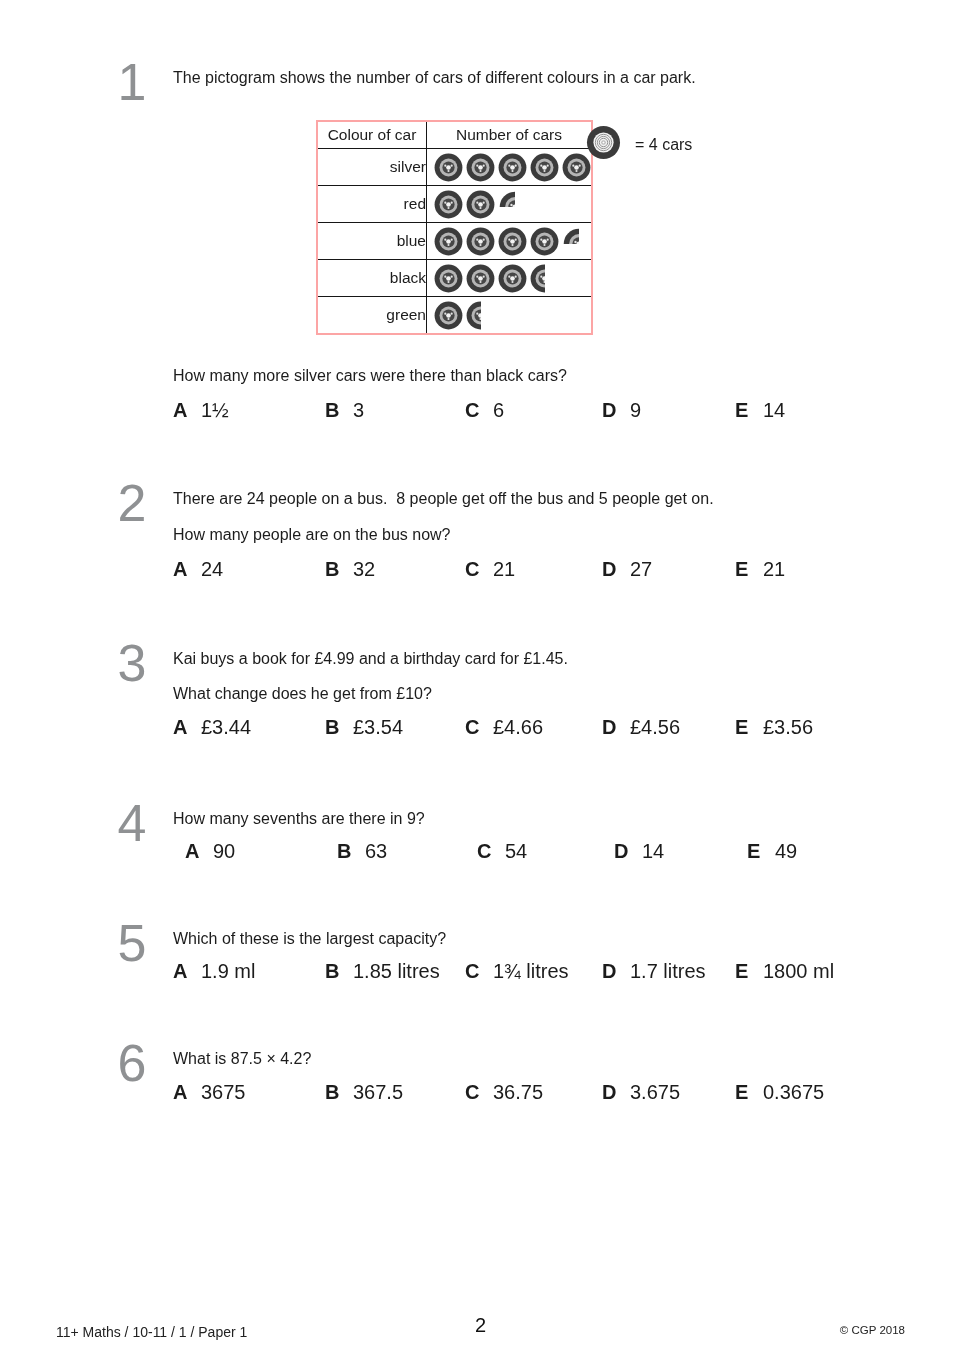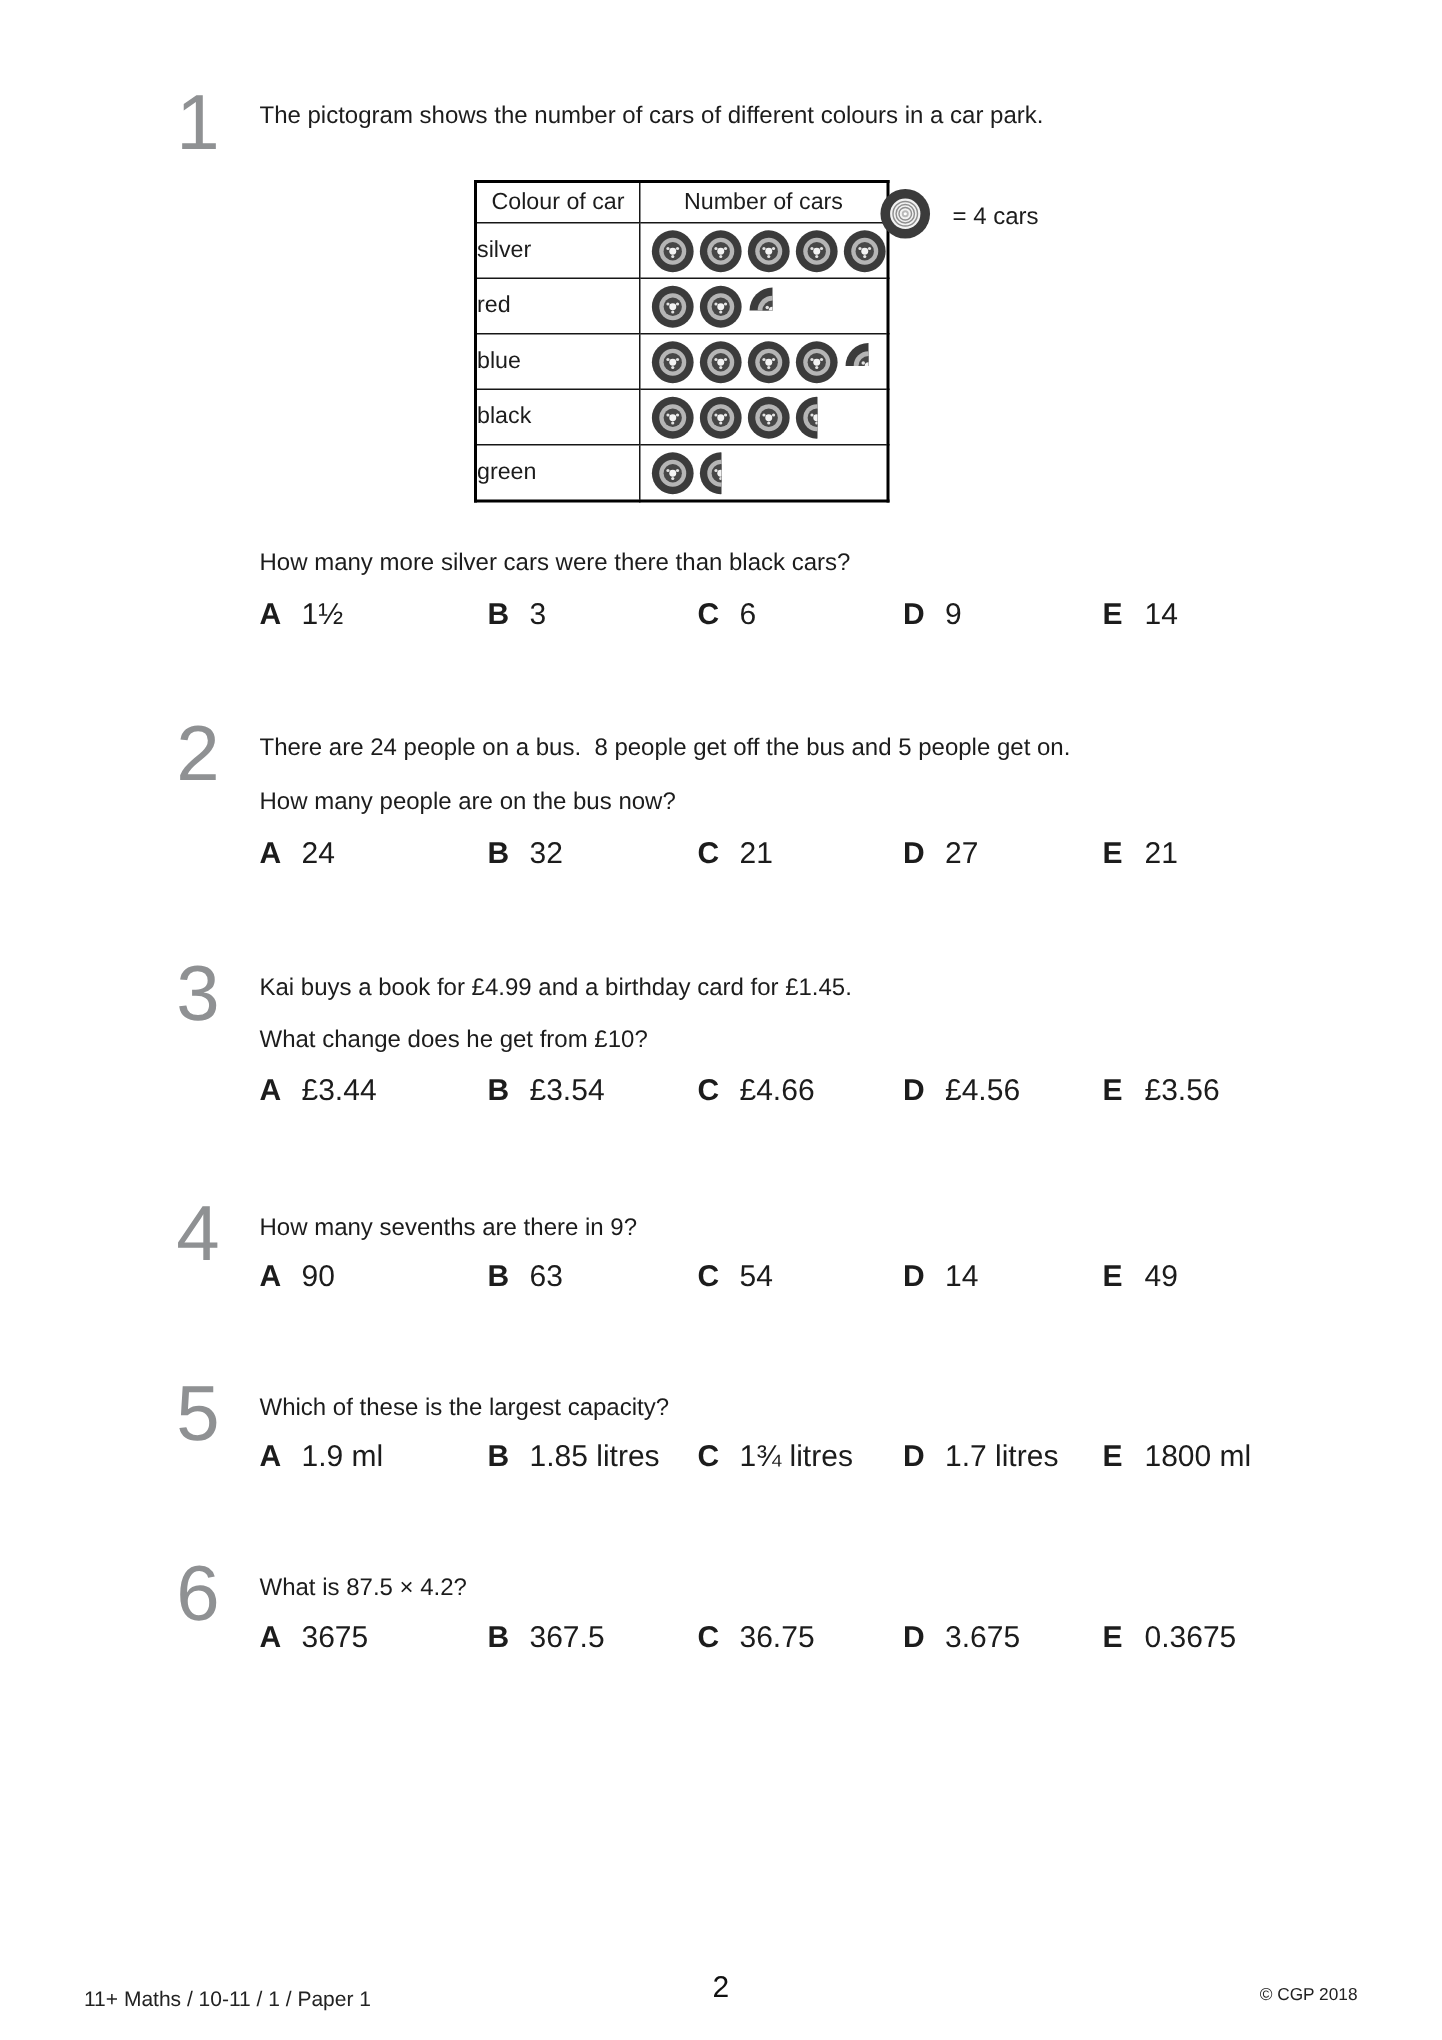--- a/index.html
+++ b/index.html
@@ -20,28 +20,28 @@
     position:absolute;left:173px;display:flex;align-items:baseline;
     font-size:20px;white-space:nowrap;
   }
   .opt{display:inline-block;}
   .optletter{font-weight:700;display:inline-block;width:28px;}
   .optval{font-weight:400;}
 
   
   table.pictogram{
     position:absolute;left:316px;top:120px;border-collapse:collapse;
-    border:2px solid #000000;
+    border:2px solid #fca5a5;
   }
   table.pictogram th,table.pictogram td{
     border:1.5px solid #161616;padding:0;font-weight:400;
   }
   th.h1{width:108px;height:26px;font-size:15.5px;text-align:center;}
   th.h2{width:164px;height:26px;font-size:15.5px;text-align:center;}
-  td.colour-cell{height:36px;text-align:left;font-size:15.5px;}
+  td.colour-cell{height:36px;text-align:right;font-size:15.5px;}
   td.symbols-cell{height:36px;vertical-align:middle;}
   .symwrap{display:flex;align-items:center;gap:3px;padding-left:7px;height:36px;}
   .w-quarter{align-self:flex-start;margin-top:4px;}
 
   
   .legend{position:absolute;left:586px;top:125px;display:flex;align-items:center;gap:14px;}
   .legend-label{font-size:16px;}
 
   
   .footer-left{position:absolute;left:56px;top:1324px;font-size:14px;color:#222;}
@@ -311,21 +311,21 @@
     <span class="opt" style="width: 152px;"><b class="optletter">A</b><span class="optval">£3.44</span></span>
     <span class="opt" style="width: 140px;"><b class="optletter">B</b><span class="optval">£3.54</span></span>
     <span class="opt" style="width: 137px;"><b class="optletter">C</b><span class="optval">£4.66</span></span>
     <span class="opt" style="width: 133px;"><b class="optletter">D</b><span class="optval">£4.56</span></span>
     <span class="opt"><b class="optletter">E</b><span class="optval">£3.56</span></span>
   </div>
 
 <div class="qnum" style="top:801px">4</div>
 <div class="prompt" style="top:809px">How many sevenths are there in 9?</div>
 <div class="options-row" style="top:840px">
-    <span class="opt" style="width: 152px;"><b class="optletter">A</b><span class="optval">90</span></span>
+    <span class="opt" style="width: 152px; margin-left: 12px;"><b class="optletter">A</b><span class="optval">90</span></span>
     <span class="opt" style="width: 140px;"><b class="optletter">B</b><span class="optval">63</span></span>
     <span class="opt" style="width: 137px;"><b class="optletter">C</b><span class="optval">54</span></span>
     <span class="opt" style="width: 133px;"><b class="optletter">D</b><span class="optval">14</span></span>
     <span class="opt"><b class="optletter">E</b><span class="optval">49</span></span>
   </div>
 
 <div class="qnum" style="top:921px">5</div>
 <div class="prompt" style="top:929px">Which of these is the largest capacity?</div>
 <div class="options-row" style="top:960px">
     <span class="opt" style="width: 152px;"><b class="optletter">A</b><span class="optval">1.9 ml</span></span>

